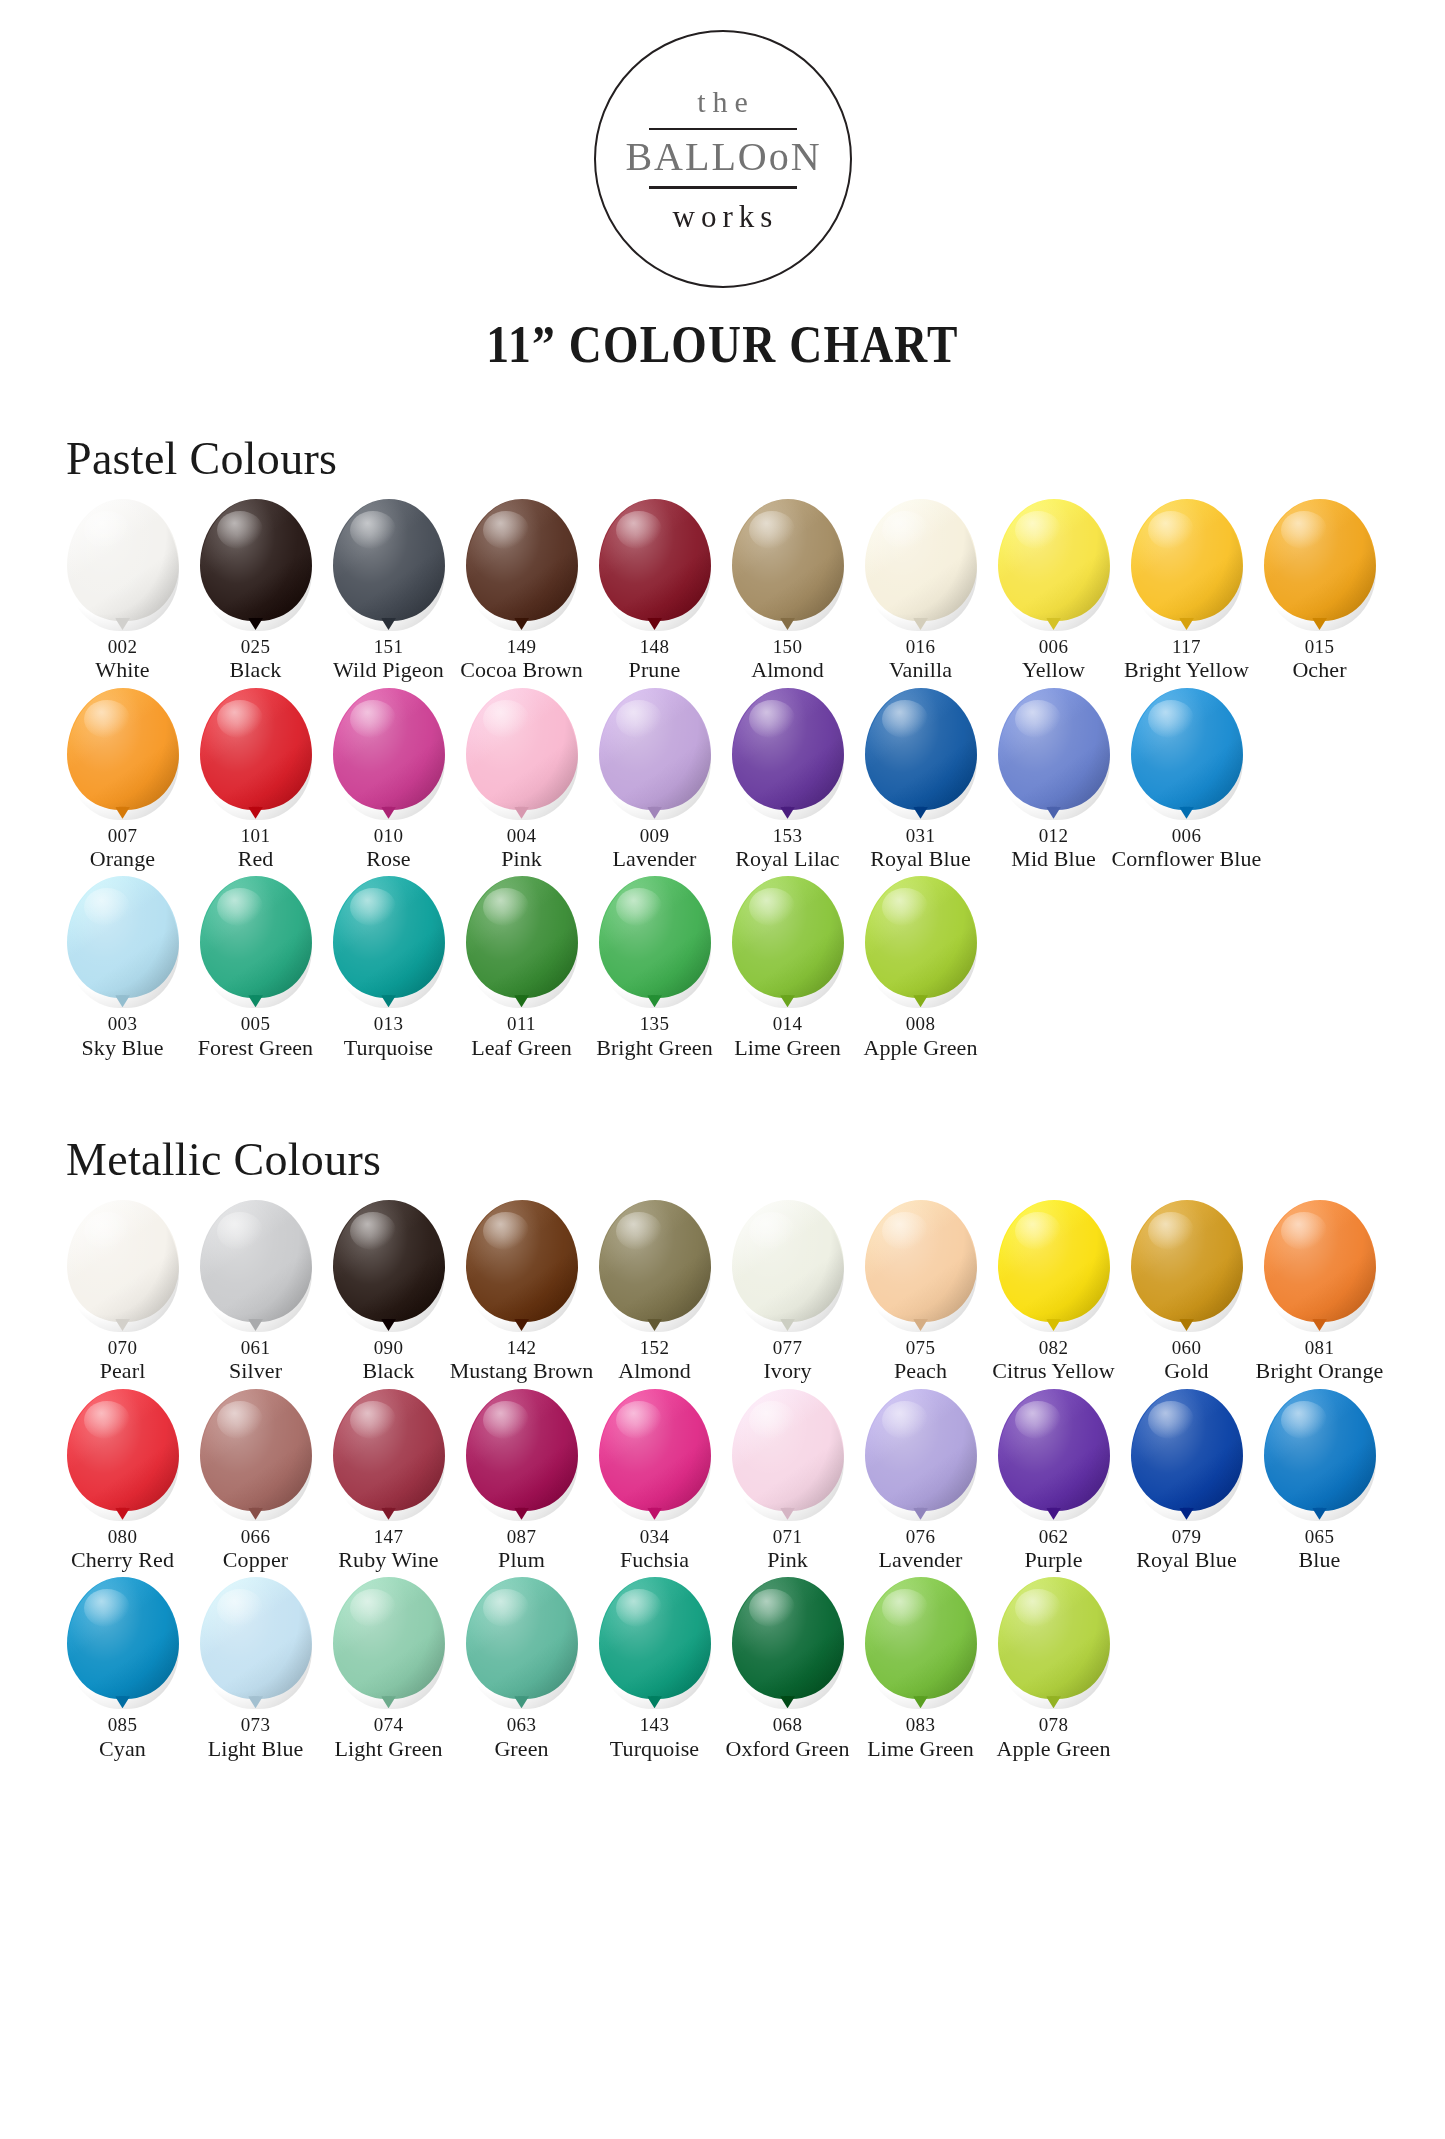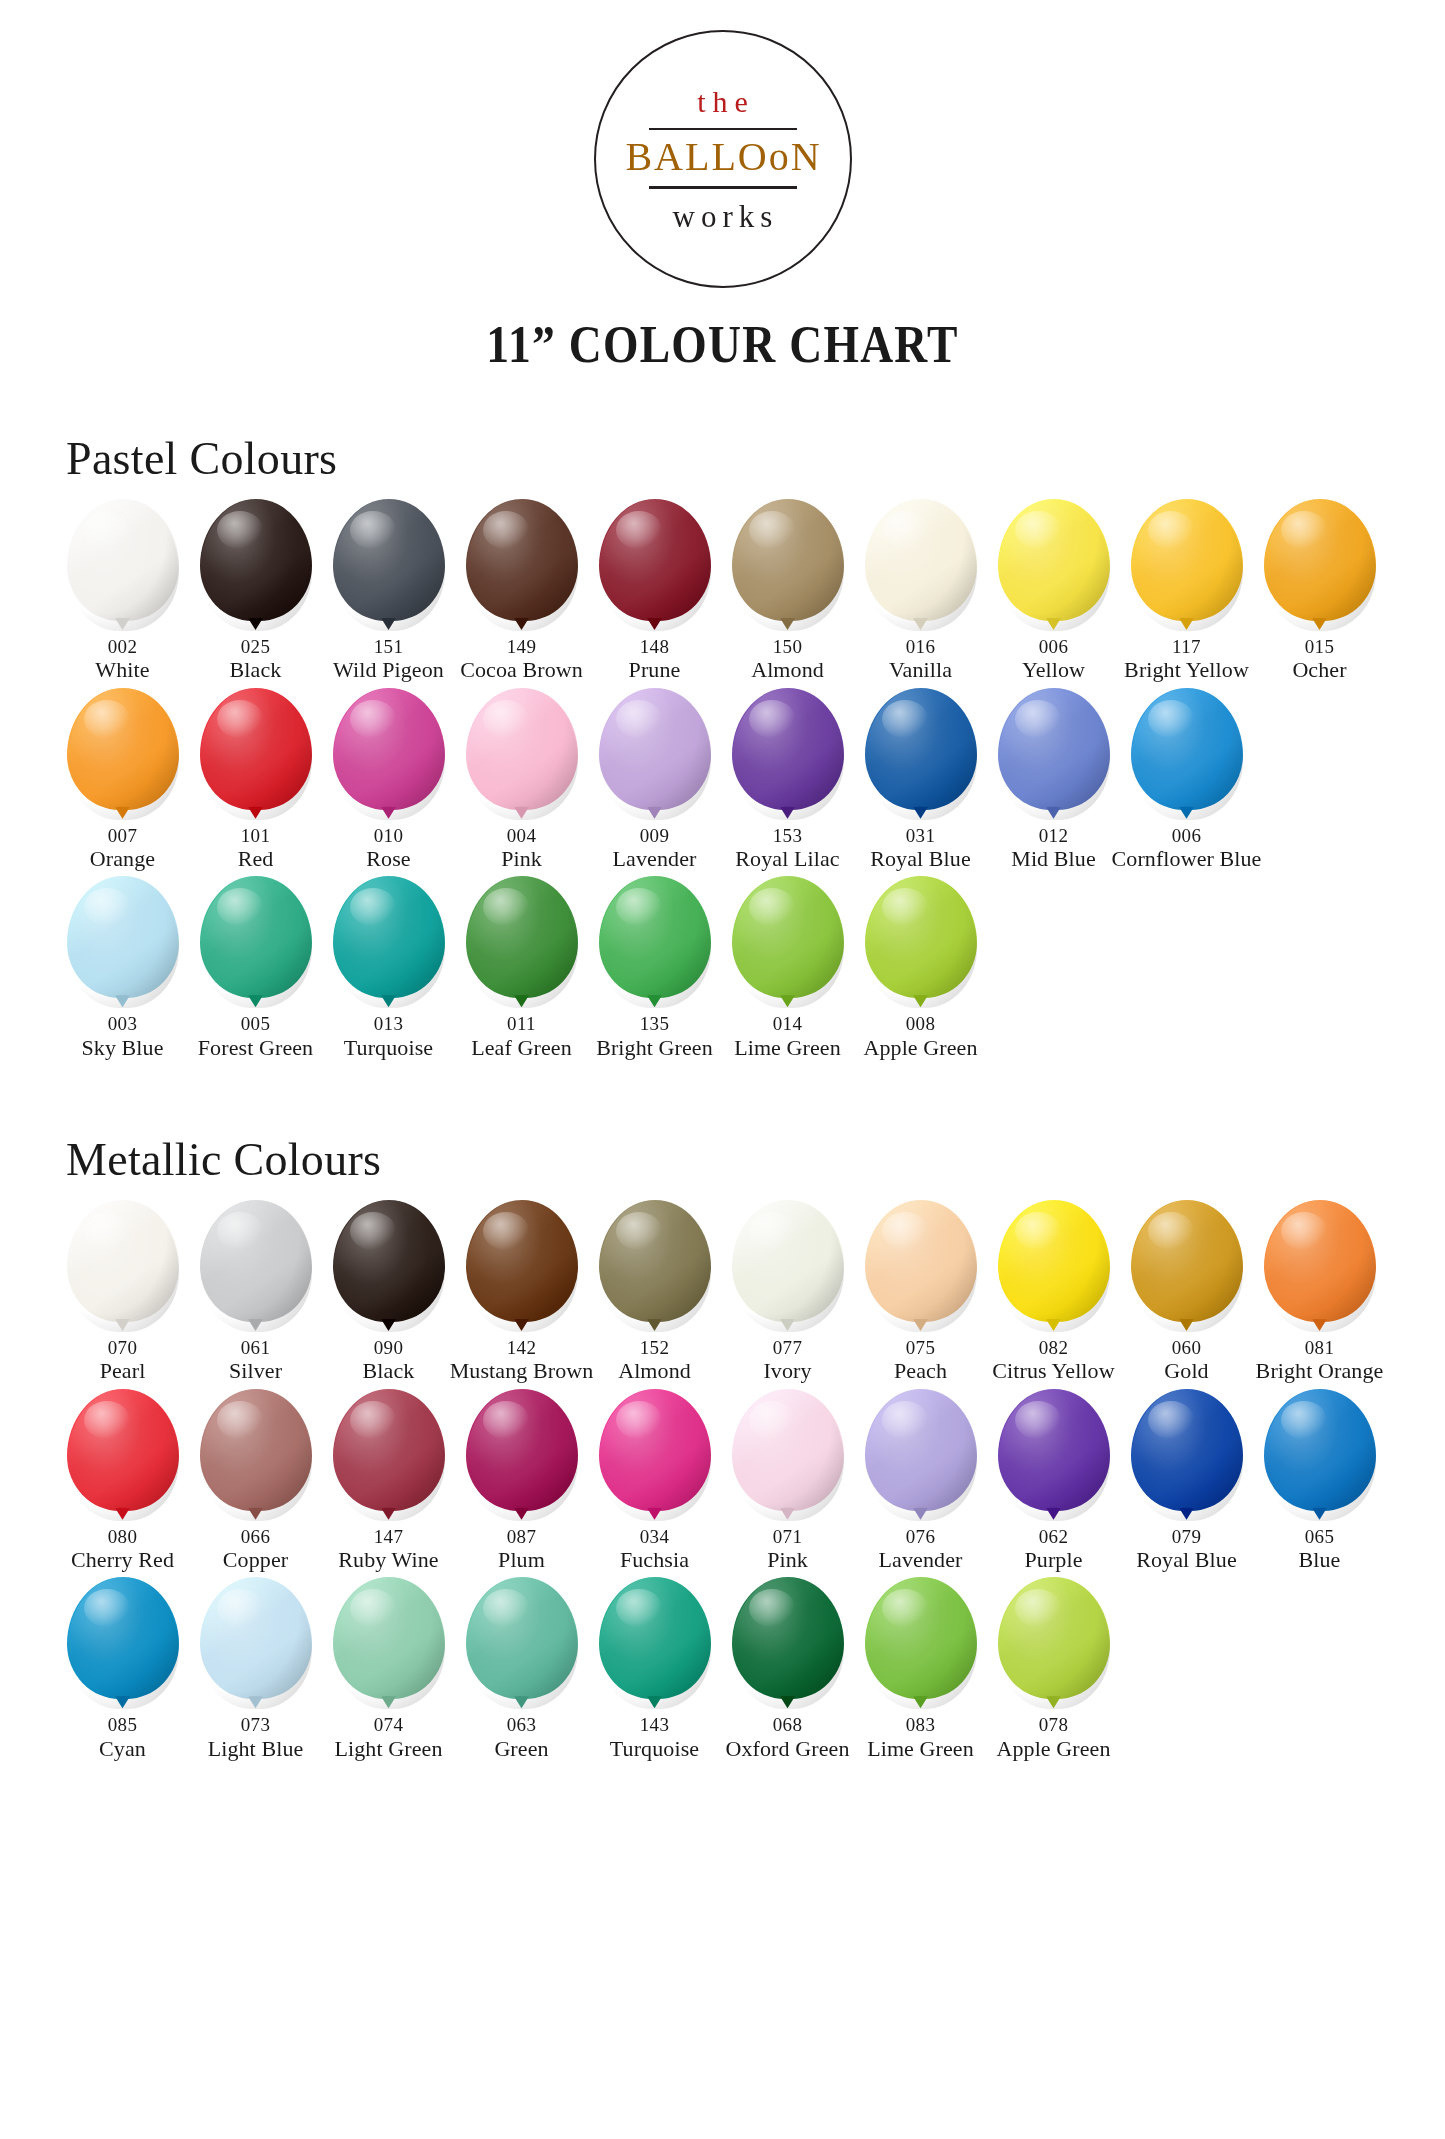--- a/index.html
+++ b/index.html
@@ -29,31 +29,31 @@
     display: flex;
     flex-direction: column;
     align-items: center;
     justify-content: center;
     position: relative;
   }
   .logo-the {
     font-family: "Liberation Serif", "DejaVu Serif", serif;
     font-size: 30px;
     letter-spacing: 7px;
-    color: #b91c1c;
+    color: #737373;
     line-height: 1;
     padding-left: 7px;
     margin-bottom: 11px;
   }
   .logo-rule { width: 148px; height: 2.5px; background: #231f20; }
   .logo-balloon {
     font-family: "Liberation Serif", "DejaVu Serif", serif;
     font-size: 40px;
     letter-spacing: 2px;
-    color: #a16207;
+    color: #737373;
     line-height: 1;
     padding: 7px 0 9px 2px;
   }
   .logo-works {
     font-family: "Liberation Serif", "DejaVu Serif", serif;
     font-size: 31px;
     letter-spacing: 6px;
     color: #231f20;
     line-height: 1;
     padding-left: 6px;

